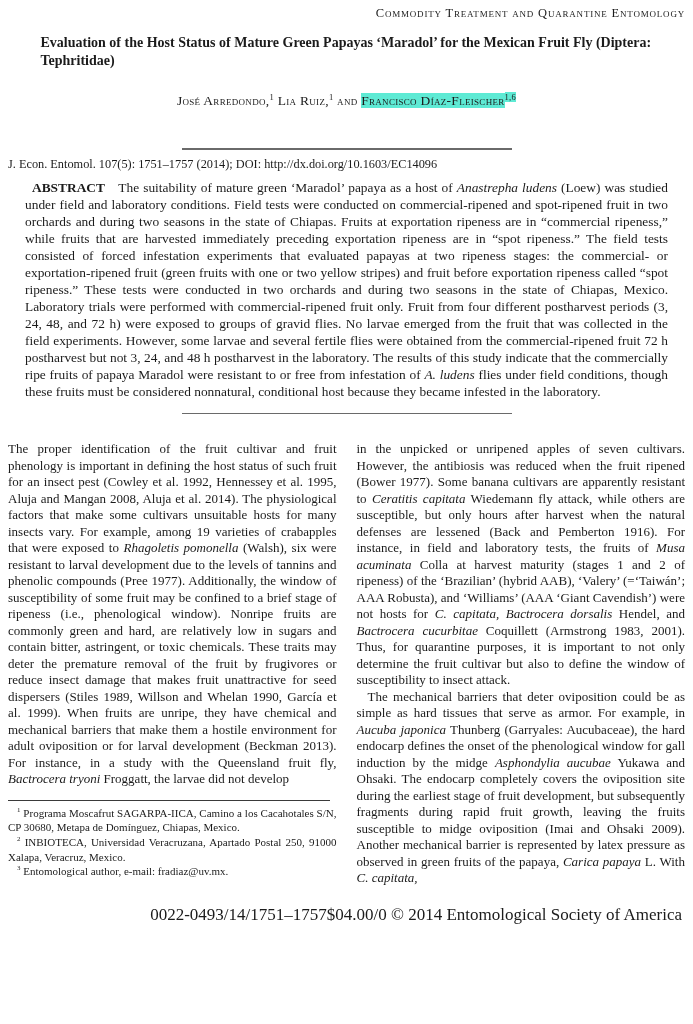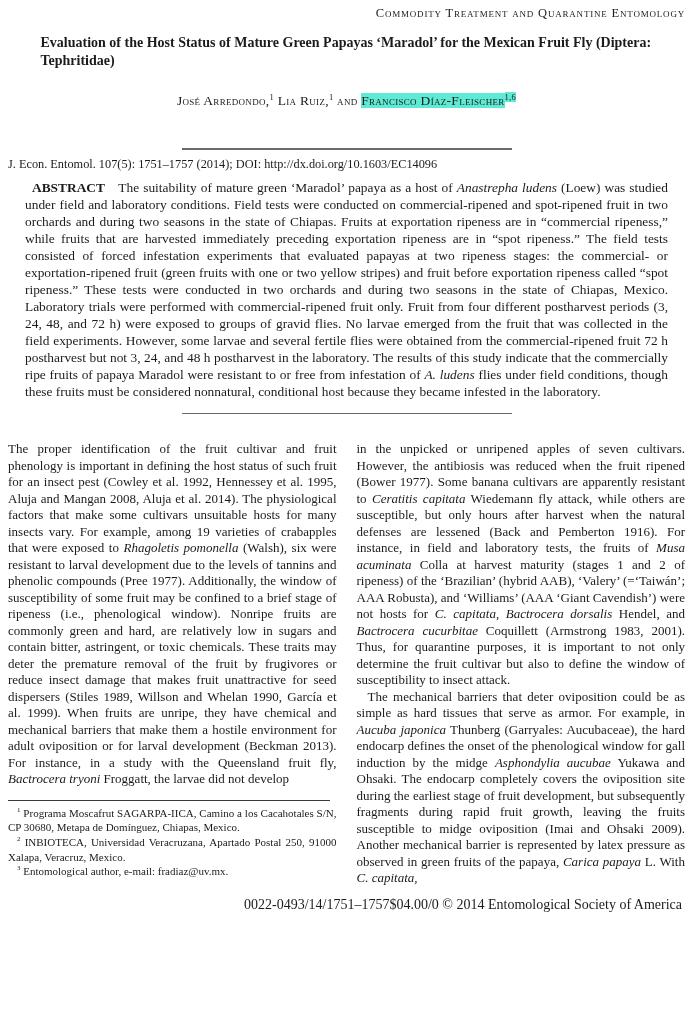--- a/index.html
+++ b/index.html
@@ -91,21 +91,22 @@
   }
   .fn {
     margin: 0;
     font-size: 11px;
     line-height: 1.33;
     text-align: justify;
     text-indent: 9px;
   }
   .copyright {
     text-align: right;
-    font-size: 14px;
+    font-size: 17px;
+    margin-top: 8px;
     padding-right: 3px;
   }
   
   .rs-i   { font-style: italic; }
   .rs-b   { font-weight: 700; }
   .rs-sup { font-size: 0.63em; vertical-align: super; line-height: 0; }
   .rs-hl  { background-color: #5eead4; }
 </style>
 </head>
 <body>

